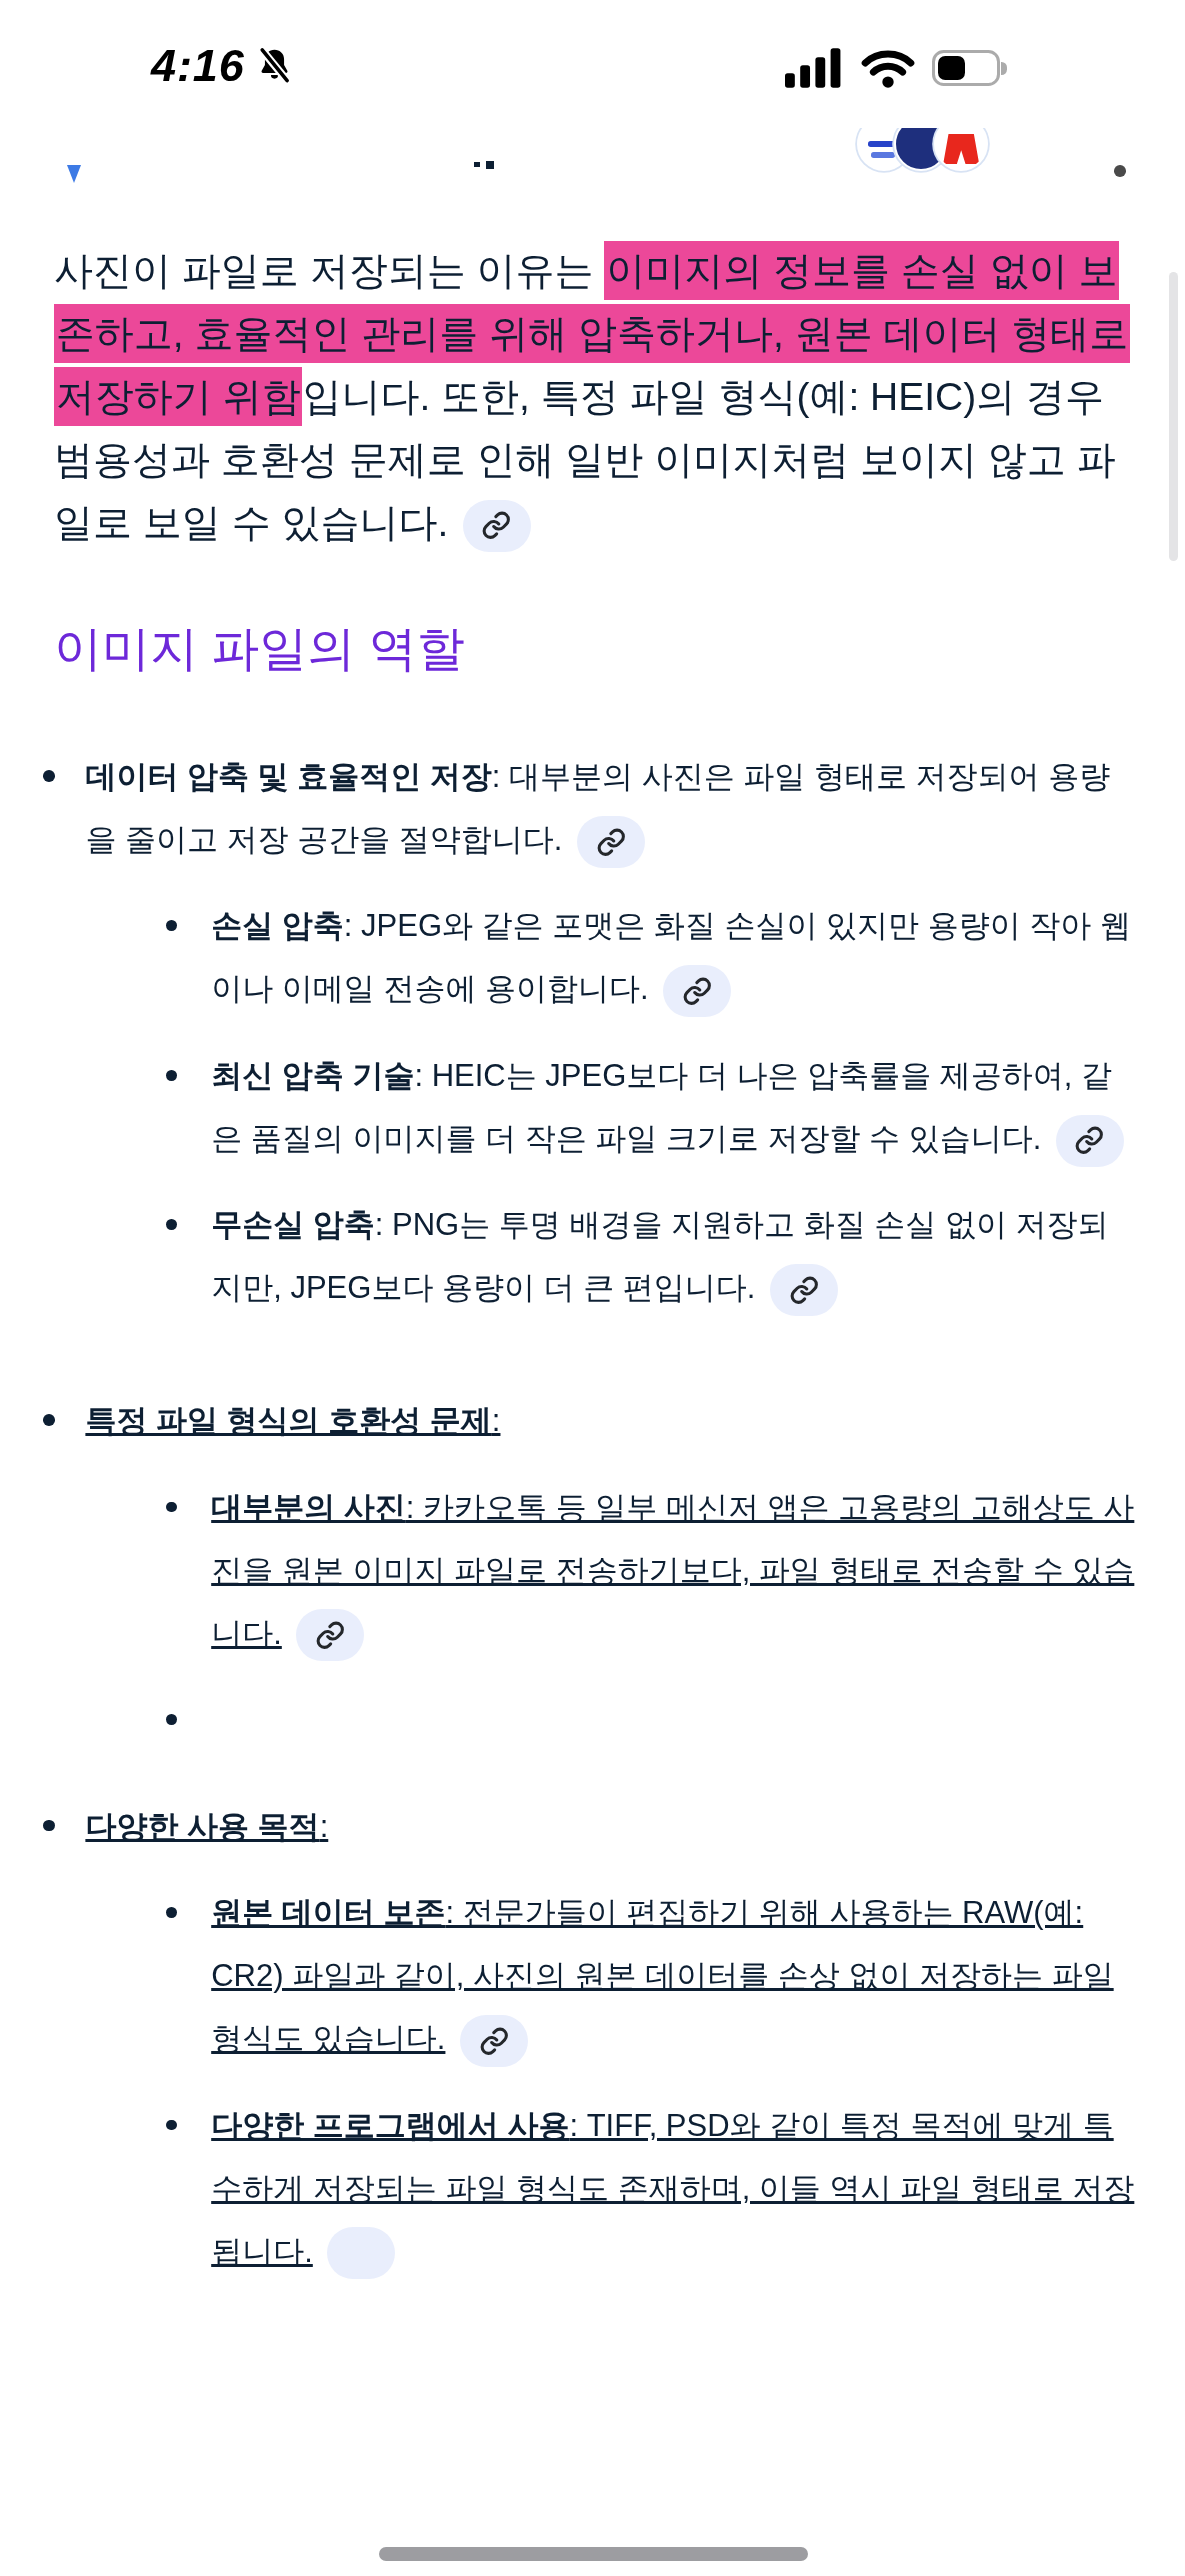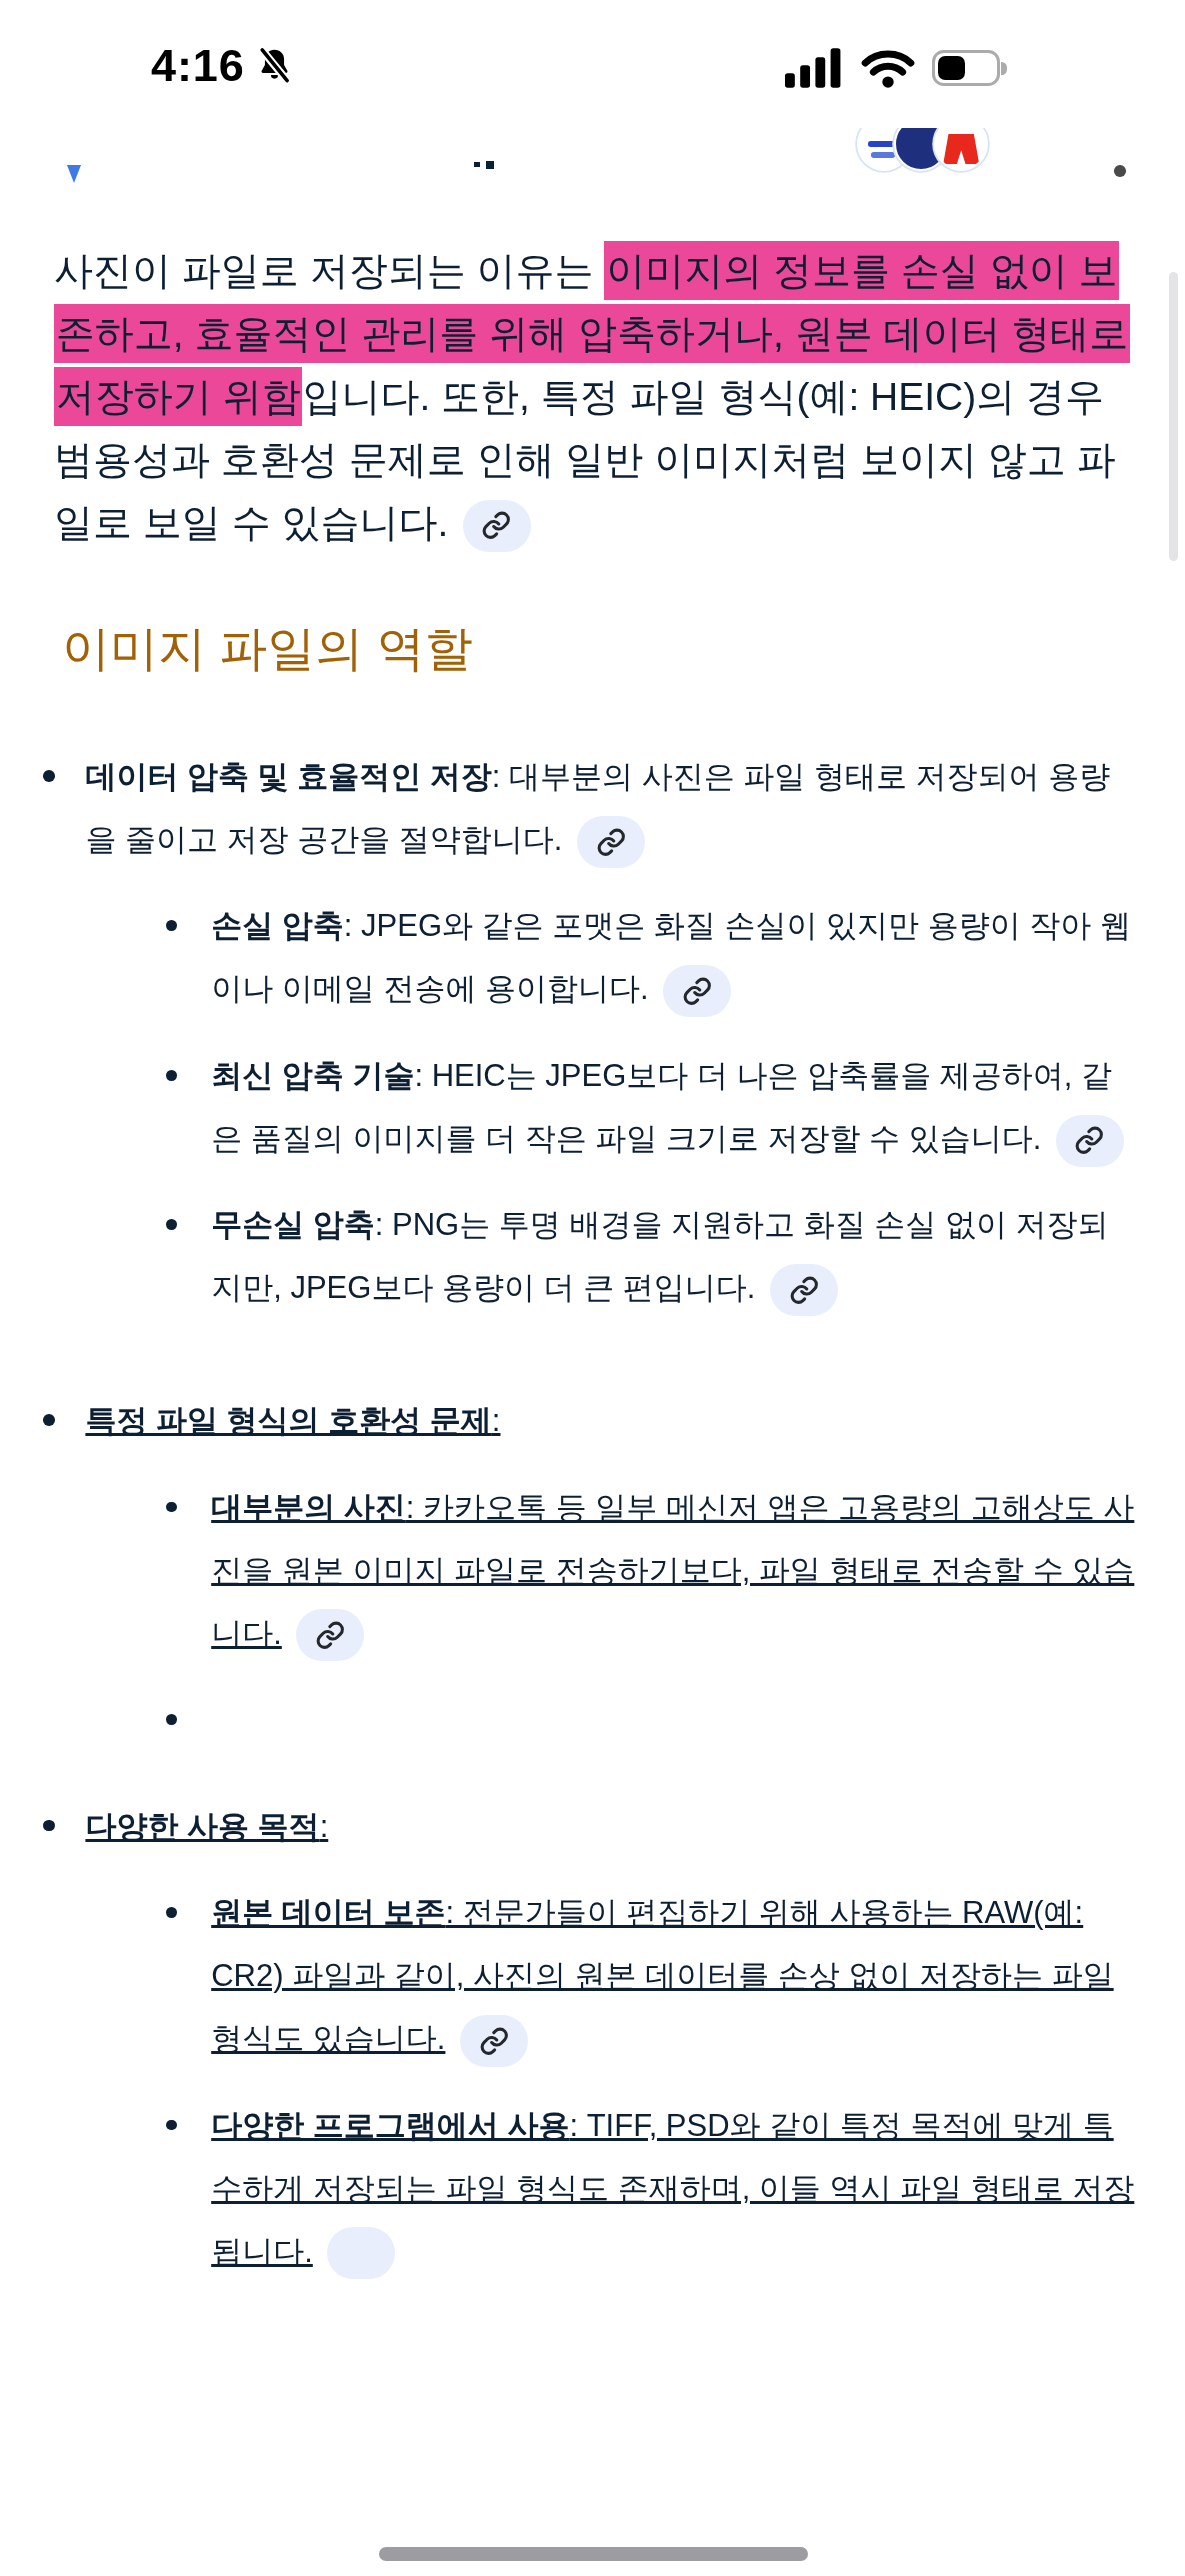--- a/index.html
+++ b/index.html
@@ -2,21 +2,21 @@
 <html style="font-size:14.4px"><head>
 <meta charset="utf-8">
 <style>
   html,body{margin:0;padding:0;}
   body{
     width:1186px;height:2576px;overflow:hidden;background:#ffffff;
     font-family:"Liberation Sans","DejaVu Sans",sans-serif;
     color:#0d1f33;position:relative;
   }
   
-  .status-bar{position:absolute;top:0;left:0;width:1115px;height:99px;z-index:3;}
+  .status-bar{position:absolute;top:0;left:0;width:1115px;height:99px;z-index:3;font-style:italic;}
   .status-left{position:absolute;left:151px;top:40px;display:flex;align-items:center;}
   .time{font-size:45px;font-weight:700;letter-spacing:0.9px;color:#000;}
   .bell{margin-left:9px;margin-top:1.8px;}
   .status-right{position:absolute;right:108px;top:47px;display:flex;align-items:center;gap:16px;}
   .batt{position:relative;width:75px;height:38px;}
   .batt .shell{position:absolute;left:0;top:0;width:68px;height:36px;border:3.6px solid #ababab;border-radius:11.7px;background:#fff;box-sizing:border-box;}
   .batt .fill{position:absolute;left:6.3px;top:6.3px;width:27px;height:23.4px;border-radius:7.2px;background:#000;}
   .batt .nub{position:absolute;right:0;top:11.7px;width:6.3px;height:13.5px;border-radius:0 5.4px 5.4px 0;background:#ababab;}
   
   .header-strip{position:absolute;top:99px;left:0;width:1186px;height:92px;overflow:hidden;z-index:3;background:transparent;}
@@ -35,21 +35,21 @@
   .fav .bar.b2{left:12.6px;top:33px;width:23.4px;height:5.4px;background:#5a78e0;}
   .fav .red{position:absolute;left:7.2px;top:14.4px;width:36px;height:30.5px;background:#e8271d;
             clip-path:polygon(15% 0,85% 0,100% 100%,62% 100%,50% 55%,38% 100%,0 100%);}
   .menu-dot{position:absolute;left:1114px;top:66px;width:11.7px;height:11.7px;border-radius:50%;background:#4a4a4a;}
   
   .content{position:relative;z-index:1;padding:190px 50px 0 54px;}
   .intro{margin:49px 0 0 0;font-size:39px;line-height:63px;}
   mark.hl{background:#ec4899;color:inherit;padding:8px 1.8px;-webkit-box-decoration-break:clone;box-decoration-break:clone;}
   .chip{display:inline-flex;align-items:center;justify-content:center;width:68px;height:52px;border-radius:26px;
         background:#e9eefc;margin-left:14.4px;vertical-align:middle;border:none;cursor:pointer;}
-  h2.sec{font-size:48px;line-height:57px;font-weight:400;margin:66px 0 0 8px;color:#a16207;}
+  h2.sec{font-size:48px;line-height:57px;font-weight:400;margin:66px 0 0 0;color:#6d28d9;}
   .blist{margin:68px 0 0 0;}
   .li1{display:flex;margin-left:-10.8px;}
   .li1 + .li1{margin-top:70px;text-decoration:underline;}
   .dot1{flex:none;width:11.7px;height:11.7px;border-radius:50%;background:#0d1f33;margin:25px 30.5px 0 0;}
   .li-body{flex:1;font-size:31px;line-height:63px;}
   .lead{font-weight:700;}
   .l2wrap{margin-top:23.4px;}
   .li2{display:flex;}
   .li2 + .li2{margin-top:23.4px;}
   .dot2{flex:none;width:10.8px;height:10.8px;border-radius:50%;background:#0d1f33;margin:26px 34px 0 81px;}

